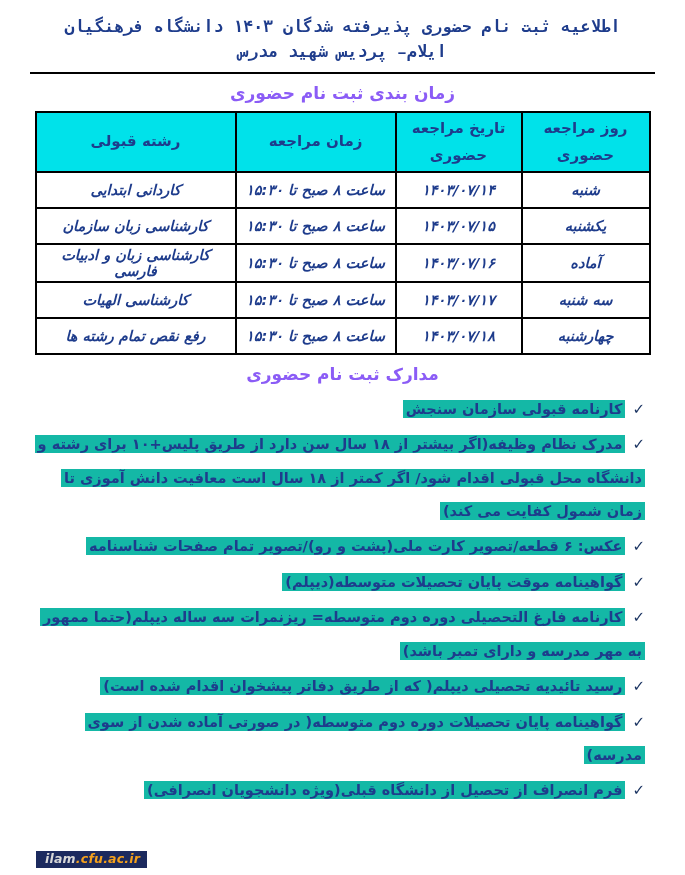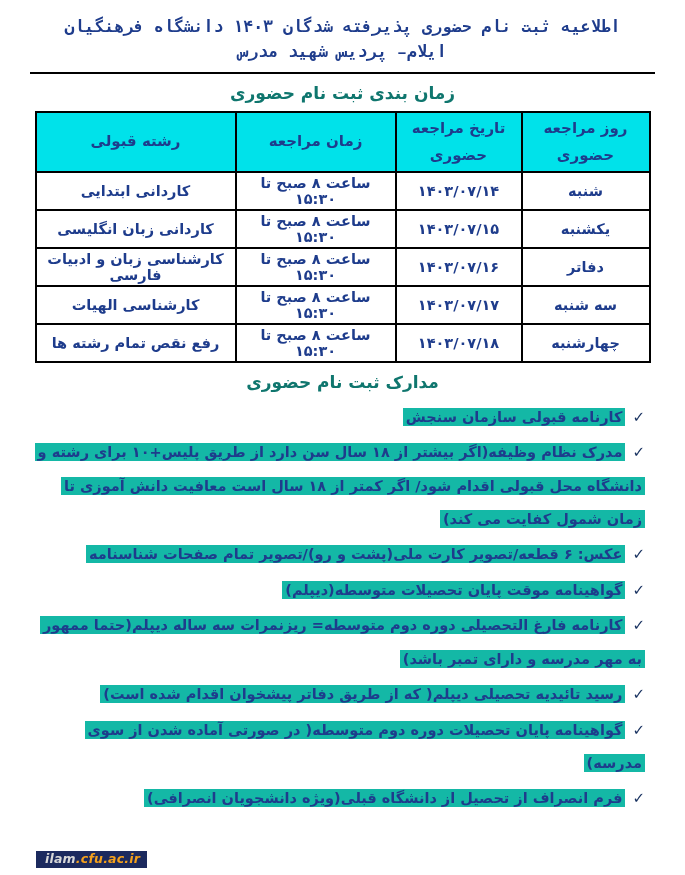--- a/index.html
+++ b/index.html
@@ -22,21 +22,21 @@
     padding: 16px 40px 6px;
     line-height: 1.5;
     font-family: Liberation Mono, monospace;
   }
   .title-rule {
     border: none;
     border-top: 2px solid #000;
     margin: 0 30px;
   }
   .section-heading {
-    color: #0f766e;
+    color: #8b5cf6;
     font-size: 17px;
     text-align: center;
     margin: 9px 0 8px;
   }
   table.schedule {
     width: 614px;
     margin: 2px auto 0;
     border-collapse: collapse;
     table-layout: fixed;
   }
@@ -47,24 +47,25 @@
     color: #1e3c8c;
   }
   table.schedule th {
     background: #00e2ea;
     height: 56px;
     font-size: 15px;
     line-height: 1.8;
     padding: 2px 10px;
   }
   table.schedule td {
-    height: 30px;
+    height: 36px;
     font-size: 14.5px;
     background: #ffffff;
     padding: 2px 6px;
+    font-style: italic;
   }
   col.c-day   { width: 128px; }
   col.c-date  { width: 126px; }
   col.c-time  { width: 160px; }
   col.c-major { width: 200px; }
   .doc-list {
     list-style: none;
     margin: 8px 40px 0 34px;
   }
   .doc-item {
@@ -128,24 +129,24 @@
     <tr>
       <td>شنبه</td>
       <td>۱۴۰۳/۰۷/۱۴</td>
       <td>ساعت ۸ صبح تا ۱۵:۳۰</td>
       <td>کاردانی ابتدایی</td>
     </tr>
     <tr>
       <td>یکشنبه</td>
       <td>۱۴۰۳/۰۷/۱۵</td>
       <td>ساعت ۸ صبح تا ۱۵:۳۰</td>
-      <td>کاردانی زبان انگلیسی</td>
+      <td>کارشناسی زبان سازمان</td>
     </tr>
     <tr>
-      <td>دفاتر</td>
+      <td>آماده</td>
       <td>۱۴۰۳/۰۷/۱۶</td>
       <td>ساعت ۸ صبح تا ۱۵:۳۰</td>
       <td>کارشناسی زبان و ادبیات فارسی</td>
     </tr>
     <tr>
       <td>سه شنبه</td>
       <td>۱۴۰۳/۰۷/۱۷</td>
       <td>ساعت ۸ صبح تا ۱۵:۳۰</td>
       <td>کارشناسی الهیات</td>
     </tr>

